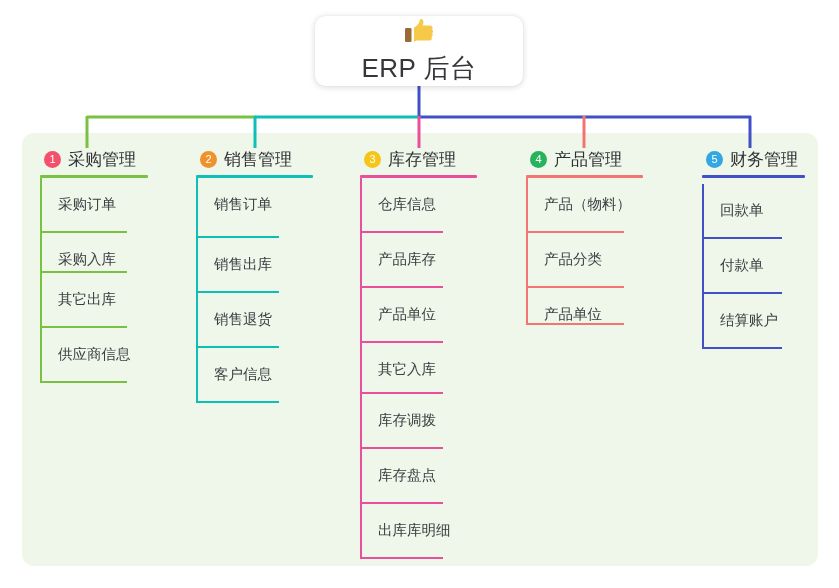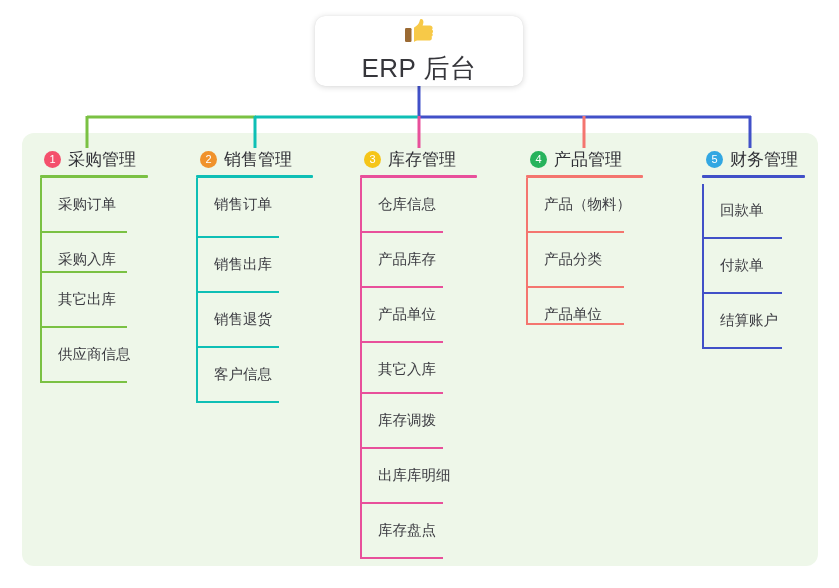--- a/index.html
+++ b/index.html
@@ -267,26 +267,26 @@
             <span class="item-label">其它入库</span>
           </div>
           <div class="item" style="height: 55px; text-decoration: underline;">
             <div class="item-stem" style="background: rgb(232, 80, 155);"></div>
             <div class="item-rule" style="width: 83px; background: rgb(232, 80, 155);"></div>
             <span class="item-label">库存调拨</span>
           </div>
           <div class="item" style="height: 55px;">
             <div class="item-stem" style="background: rgb(232, 80, 155);"></div>
             <div class="item-rule" style="width: 83px; background: rgb(232, 80, 155);"></div>
+            <span class="item-label">库存盘点</span>
+          </div>
+          <div class="item" style="height: 55px;">
+            <div class="item-stem" style="background: rgb(232, 80, 155);"></div>
+            <div class="item-rule" style="width: 83px; background: rgb(232, 80, 155);"></div>
             <span class="item-label">出库库明细</span>
-          </div>
-          <div class="item" style="height: 55px;">
-            <div class="item-stem" style="background: rgb(232, 80, 155);"></div>
-            <div class="item-rule" style="width: 83px; background: rgb(232, 80, 155);"></div>
-            <span class="item-label">库存盘点</span>
           </div>
         </div>
       </div>
       <div class="column" style="left: 526px; top: 145px;">
         <div class="col-head">
           <span class="badge" style="background: rgb(39, 179, 92);">4</span>
           <span class="col-title">产品管理</span>
         </div>
         <div class="head-rule" style="top: 30px; width: 117px; background: rgb(244, 117, 111);"></div>
         <div class="items" style="margin-top: 5px;">

